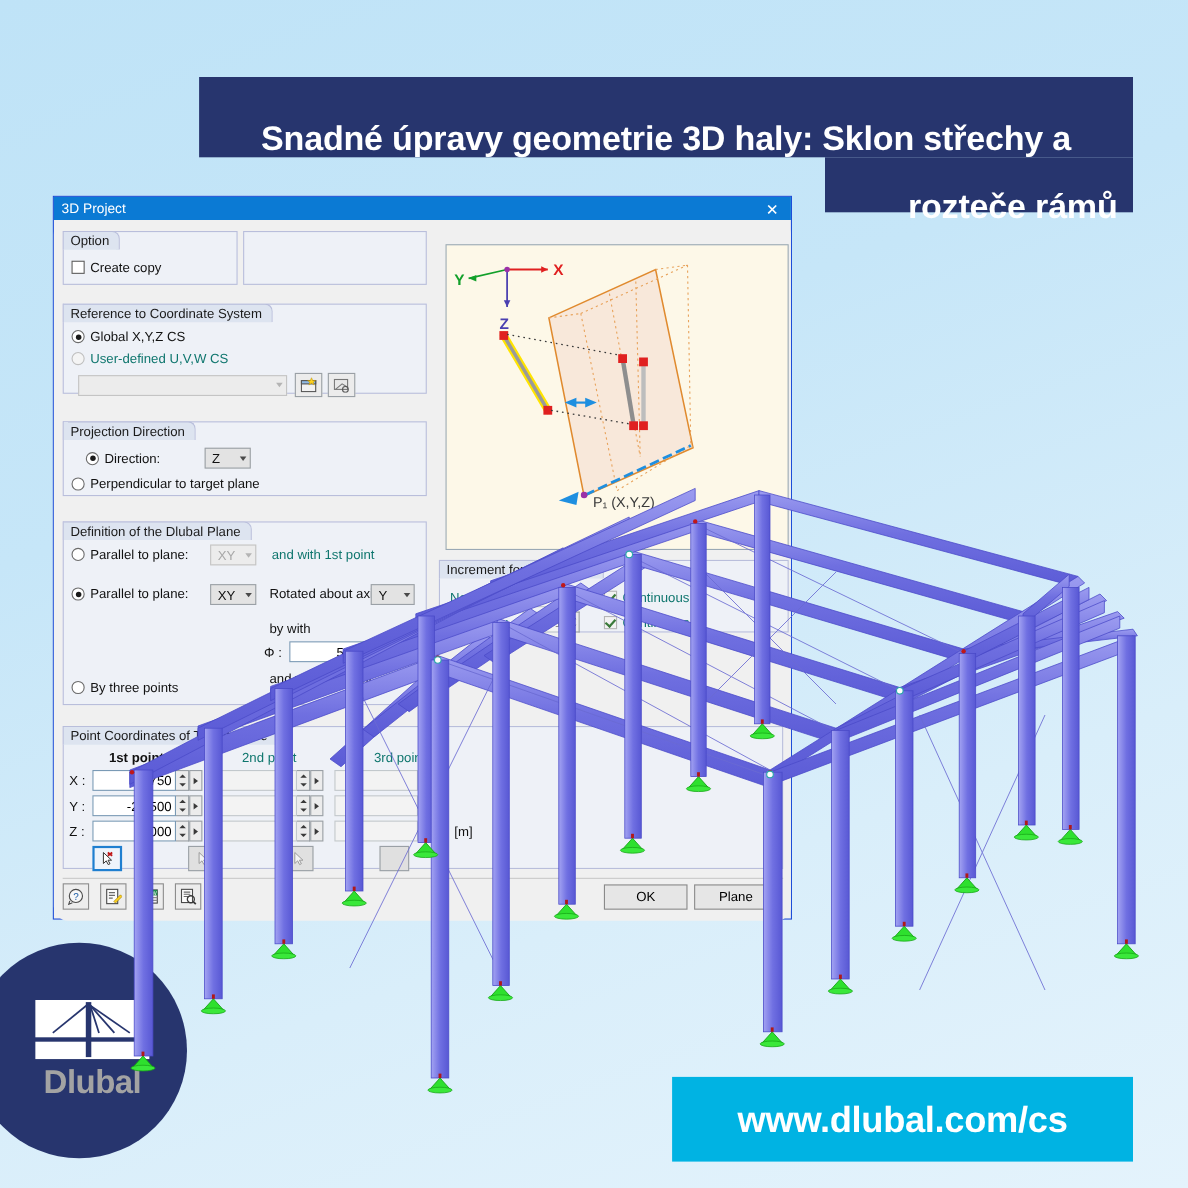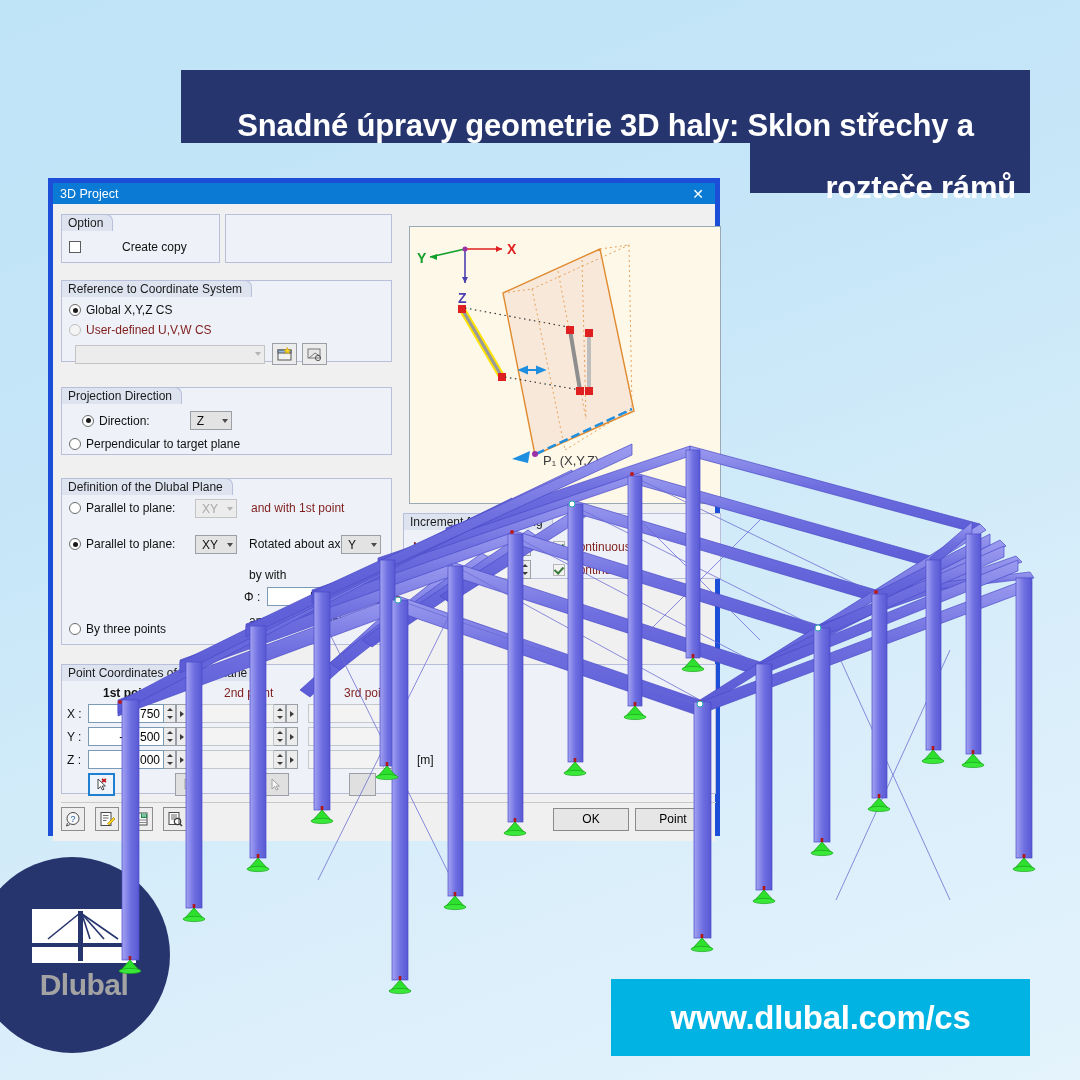--- a/index.html
+++ b/index.html
@@ -20,45 +20,45 @@
   #logo-mark{width:104px;height:54px;position:relative;margin-left:24px;}
   #logo-word{color:#a3a3a3;font-size:30px;font-weight:bold;margin-left:24px;margin-top:5px;letter-spacing:-0.5px;}
   
   #url-banner{position:absolute;left:611px;top:979px;width:419px;height:77px;background:#00b3e3;
     display:flex;align-items:center;justify-content:center;}
   #url-text{color:#fff;font-size:33px;font-weight:bold;letter-spacing:-0.3px;}
   
   #model-layer{position:absolute;left:0;top:0;width:1080px;height:1080px;z-index:5;pointer-events:none;}
   
   #dialog{position:absolute;left:48px;top:178px;width:672px;height:658px;
-    background:#f0f0f0;border:5px solid #1d4ed8;box-sizing:border-box;z-index:3;
+    background:#f0f0f0;border:1px solid #1d4ed8;box-sizing:border-box;z-index:3;
     font-size:12px;color:#000;}
   #dialog-titlebar{height:21px;background:#0b7ad4;display:flex;align-items:center;
     justify-content:space-between;padding:0 0 0 7px;}
   #dialog-title{color:#fff;font-size:12.5px;}
   #dialog-close{width:34px;height:21px;display:flex;align-items:center;justify-content:center;
     color:#fff;font-size:14px;}
-  #dialog-body{position:relative;height:637px;background:#f0f0f0;}
+  #dialog-body{position:relative;height:637px;background:#f0f0f0;border-radius:13px;}
   .group{position:absolute;background:#eef1f7;border:1px solid #b9bedb;box-sizing:border-box;}
   .group-title{position:absolute;top:-1px;left:-1px;height:17px;background:#dde4f0;
     border:1px solid #b9bedb;border-bottom:none;padding:1px 9px 0 6px;box-sizing:border-box;
     font-size:12px;color:#1b1b1b;border-top-right-radius:7px;white-space:nowrap;}
   .grp-inner{position:absolute;left:0;right:0;top:17px;bottom:0;}
   .radio{width:12px;height:12px;border-radius:50%;border:1px solid #6b6b6b;background:#fff;
     display:inline-block;position:relative;vertical-align:middle;box-sizing:border-box;}
   .radio.on::after{content:"";position:absolute;left:2.5px;top:2.5px;width:5px;height:5px;
     border-radius:50%;background:#1a1a1a;}
   .radio.dis{border-color:#bfbfbf;background:#f4f4f4;}
   .chk{width:12px;height:12px;border:1px solid #5c5c5c;background:#fff;display:inline-block;
     vertical-align:middle;box-sizing:border-box;position:relative;}
   .chk.dis{border-color:#b5b5b5;background:#f2f2f2;}
   .chk.on::after{content:"";position:absolute;left:2px;top:0px;width:4px;height:7px;
     border:solid #3a7a3a;border-width:0 2px 2px 0;transform:rotate(42deg);}
   .lbl{font-size:12px;color:#111;vertical-align:middle;margin-left:5px;}
-  .lbl.dis{color:#7f1d1d;}
+  .lbl.dis{color:#0f766e;}
   .row{position:absolute;display:flex;align-items:center;}
   .combo{height:19px;border:1px solid #9aa0a6;background:#e3e3e3;display:flex;align-items:center;
     justify-content:space-between;padding:0 3px 0 6px;box-sizing:border-box;font-size:12px;color:#111;}
   .combo.dis{color:#a8a8a8;background:#ececec;border-color:#c4c4c4;}
   .combo .cv{flex:0 0 auto;}
   .caret{width:0;height:0;border-left:3.5px solid transparent;border-right:3.5px solid transparent;
     border-top:4px solid #4a4a4a;margin-left:7px;}
   .caret.dis{border-top-color:#b4b4b4;}
   .txtbox{height:19px;border:1px solid #7a9ab5;background:#fff;box-sizing:border-box;
     display:flex;align-items:center;justify-content:flex-end;padding-right:3px;font-size:12px;}
@@ -240,21 +240,21 @@
   <div id="dialog-titlebar">
     <span id="dialog-title">3D Project</span>
     <span id="dialog-close">✕</span>
   </div>
 
   <div id="dialog-body">
 
     <div class="group" style="left:8px;top:10px;width:159px;height:49px;">
       <div class="group-title">Option</div>
       <div class="grp-inner">
-        <div class="row" style="left:7px;top:8px;gap:36px;">
+        <div class="row" style="left:7px;top:8px;">
           <span class="chk"></span>
           <span class="lbl">Create copy</span>
         </div>
       </div>
     </div>
     <div class="group" style="left:172px;top:10px;width:167px;height:49px;background:#eef1f7;"></div>
 
     <div class="group" style="left:8px;top:76px;width:331px;height:82px;">
       <div class="group-title">Reference to Coordinate System</div>
       <div class="grp-inner">
@@ -596,21 +596,21 @@
             <line x1="4" y1="6" x2="10" y2="6" stroke="#6a6a6a"></line>
             <line x1="4" y1="8" x2="8" y2="8" stroke="#6a6a6a"></line>
             <circle cx="10.5" cy="10.5" r="3.2" fill="none" stroke="#3a3a3a" stroke-width="1.2"></circle>
             <line x1="12.8" y1="12.8" x2="15" y2="15" stroke="#3a3a3a" stroke-width="1.6"></line>
           </svg>
       </div>
       <div class="bigbtn" style="margin-left:356px;">
         <span>OK</span>
       </div>
       <div class="bigbtn" style="margin-left:6px;">
-        <span>Point</span>
+        <span>Plane</span>
       </div>
     </div>
 
   </div>
 </div>
 
 <div id="logo-badge">
   <div id="logo-mark">
     <svg width="104" height="54" viewBox="0 0 104 54">
       <rect x="0" y="0" width="104" height="34" fill="#fff"></rect>

